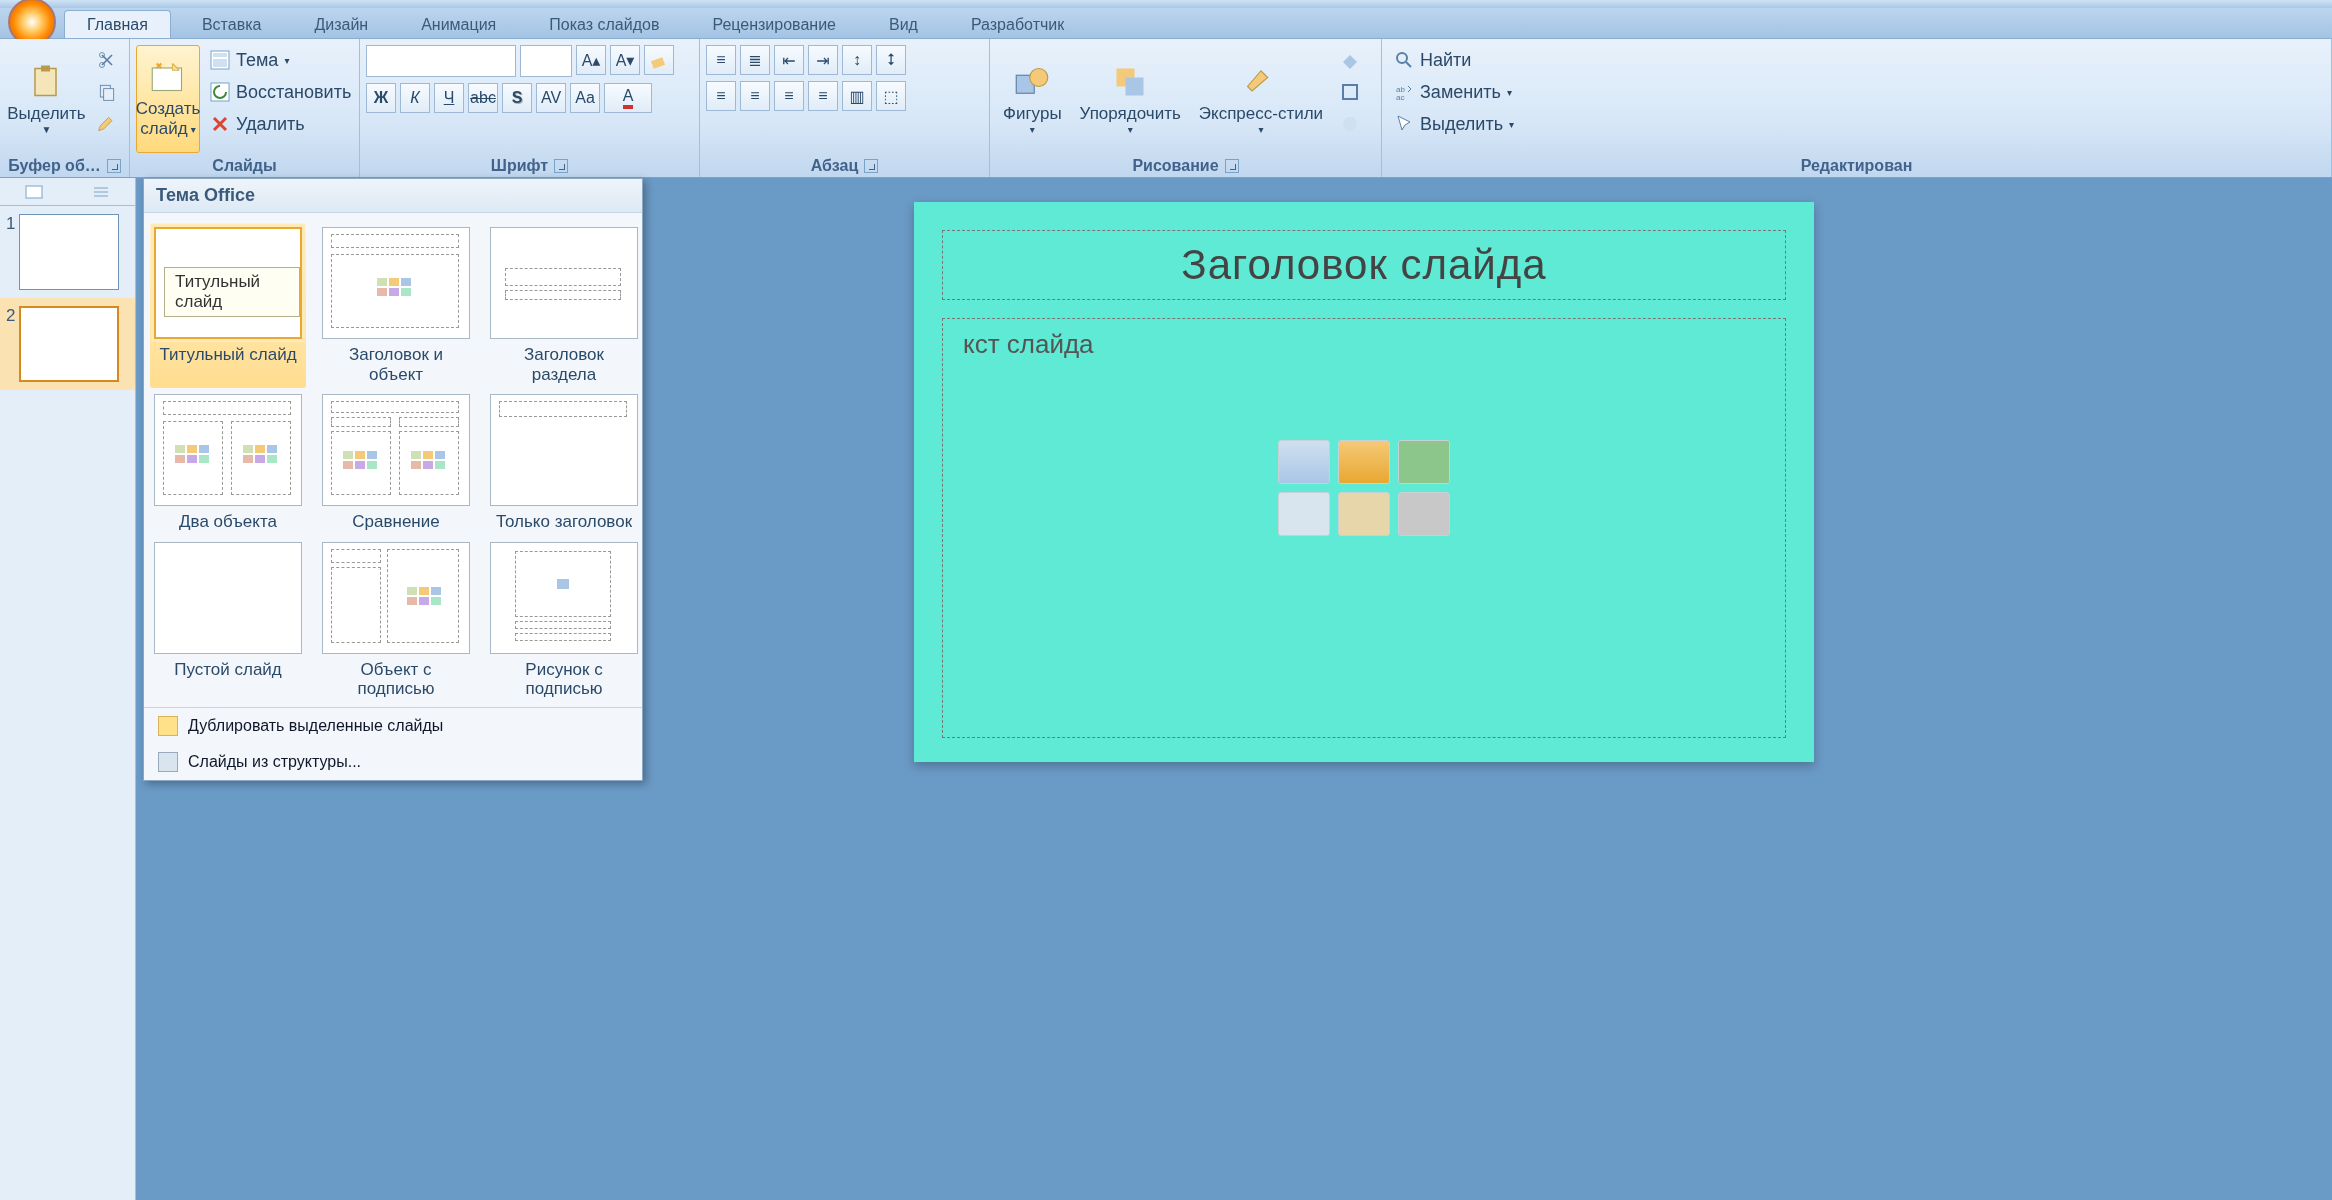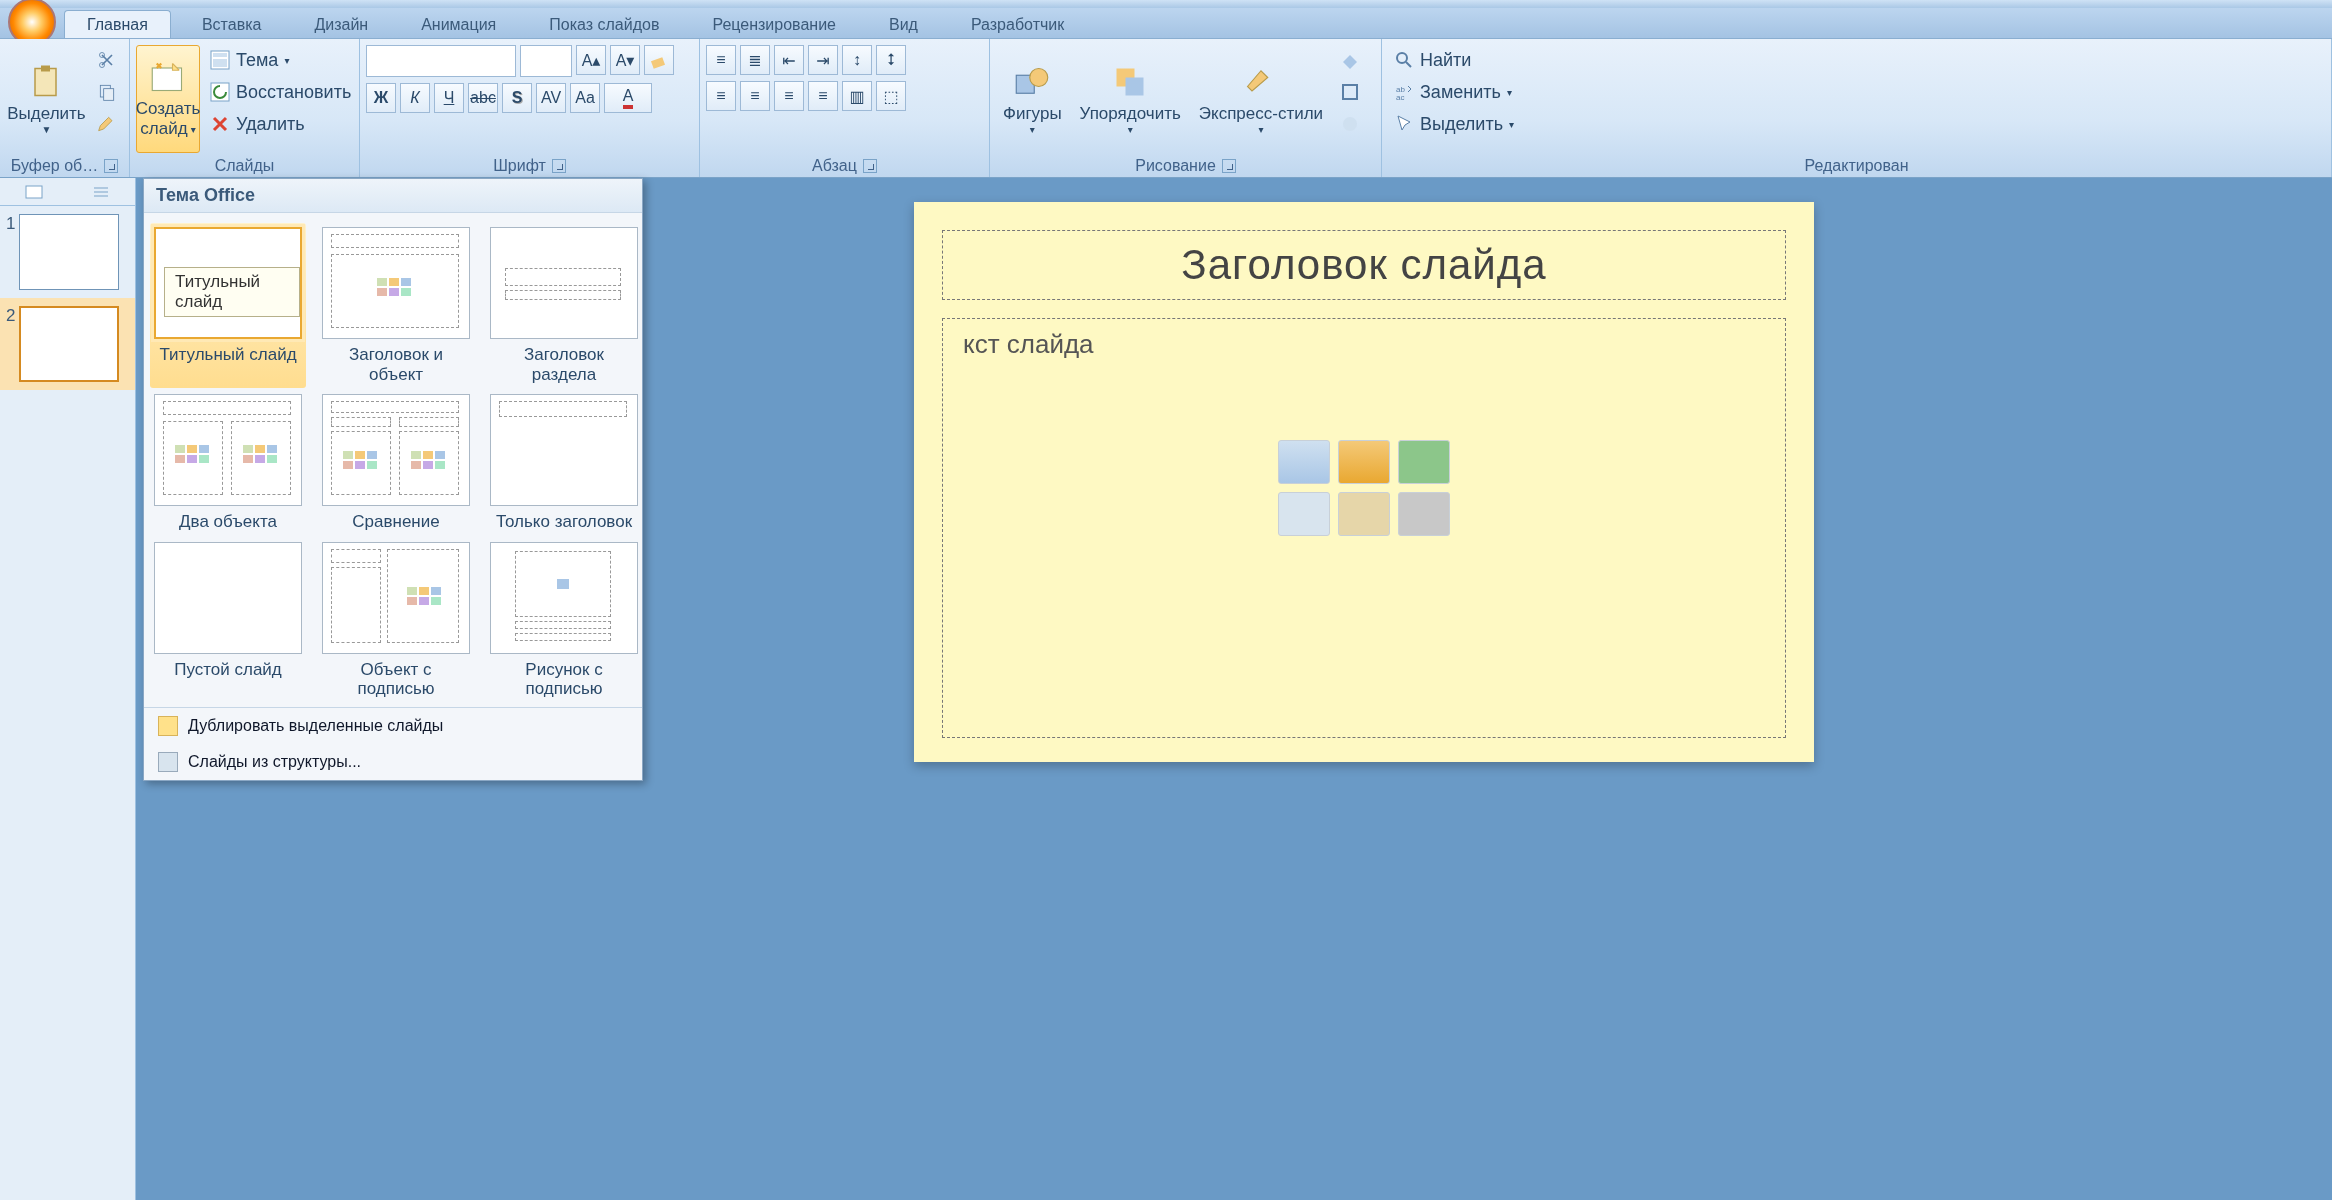--- a/index.html
+++ b/index.html
@@ -10,21 +10,21 @@
 
 
 .tabs { height: 31px; background: linear-gradient(#bcd5ef,#a4c3e3); display:flex; align-items:flex-end; padding-left: 64px; gap:9px; font-size:16px; color:#3b5a7a; border-bottom:1px solid #8aaed0;}
 .tab { padding: 5px 22px 4px; cursor:pointer; }
 .tab.active { background:#e8f1fb; border:1px solid #8aaed0; border-bottom:none; border-radius:4px 4px 0 0; color:#2b4a6a; }
 .office-orb { position:absolute; left:8px; top:-2px; width:48px; height:48px; background:radial-gradient(#fff,#fc6,#f80 60%,#c50); border-radius:50%; border:2px solid #a77; }
 
 
 .ribbon { height: 139px; background:linear-gradient(#e8f1fb,#d7e7f7 60%,#c0d7ef); display:flex; border-bottom:1px solid #7aa3c8; position:relative; }
 .group { border-right:1px solid #9ec1e1; display:flex; flex-direction:column; justify-content:space-between; padding:4px 6px 0; position:relative; }
-.group-label { font-size:16px; color:#41628a; text-align:center; padding:3px 0 2px; height:24px; display:flex; align-items:center; justify-content:center; gap:6px; }
+.group-label { font-size:16px; color:#41628a; text-align:center; padding:3px 0 2px; height:24px; display:flex; align-items:center; justify-content:center; gap:6px;font-weight:bold; }
 .launcher { width:14px; height:14px; border:1px solid #7aa3c8; display:inline-block; position:relative; }
 .launcher::after { content:''; position:absolute; right:2px; bottom:2px; width:5px; height:5px; border-right:1px solid #41628a; border-bottom:1px solid #41628a; }
 .group-body { flex:1; display:flex; align-items:flex-start; gap:4px; padding-top:2px; }
 
 
 .vbtn { display:flex; flex-direction:column; align-items:center; justify-content:center; padding:4px 6px; font-size:17px; color:#2b4a6a; border:1px solid transparent; border-radius:3px; height:108px; min-width:64px; }
 .vbtn.active { background:linear-gradient(#fff4d0,#ffd97c); border-color:#e9a831; }
 .vbtn .ico { width:36px; height:36px; margin-bottom:4px; }
 .vbtn .line2 { display:flex; align-items:center; gap:3px; }
 .vbtn .dd { font-size:10px; color:#2b4a6a; }
@@ -47,21 +47,21 @@
 .slidepanel { width:136px; background:#e4eef8; border-right:1px solid #9ec1e1; }
 .panel-tabs { height:28px; display:flex; border-bottom:1px solid #9ec1e1; }
 .panel-tab { flex:1; display:flex; align-items:center; justify-content:center; }
 .thumb-wrap { display:flex; align-items:flex-start; gap:4px; padding:8px 6px; }
 .thumb-wrap.sel { background:#fbe2b2; }
 .thumb-num { font-size:17px; color:#3b5a7a; }
 .thumb { width:100px; height:76px; background:#fff; border:1px solid #6f94b7; }
 .thumb.sel-b { border:2px solid #d58a20; }
 
 .canvas { flex:1; background:#6a9ac6; display:flex; align-items:flex-start; justify-content:center; padding:24px 40px; position:relative; }
-.slide { width:900px; height:560px; background:#fef9c3; box-shadow:0 4px 10px rgba(0,0,0,.25); padding:28px; position:relative; margin-left:260px; }
+.slide { width:900px; height:560px; background:#5eead4; box-shadow:0 4px 10px rgba(0,0,0,.25); padding:28px; position:relative; margin-left:260px; }
 .ph { border:1px dashed #777; padding:10px 20px; }
 .ph.title { font-size:42px; color:#444; text-align:center; margin-bottom:18px; letter-spacing:1px; }
 .ph.body { height:420px; }
 .bodytxt { font-size:26px; color:#555; }
 .content-icons { display:flex; flex-wrap:wrap; gap:8px; width:180px; margin:80px auto 0; justify-content:center; }
 .ci { width:52px; height:44px; background:#e4e9ee; border:1px solid #c8d0d8; border-radius:3px; }
 
 
 .gallery { position:absolute; left:143px; top:178px; width:500px; background:#f3f6fa; border:1px solid #8aa7c4; box-shadow:3px 3px 8px rgba(0,0,0,.3); z-index:100; }
 .gallery-hdr { background:linear-gradient(#eef4fa,#dde9f5); padding:6px 12px; font-size:18px; font-weight:bold; color:#3b5a7a; border-bottom:1px solid #c6d6e6; }

